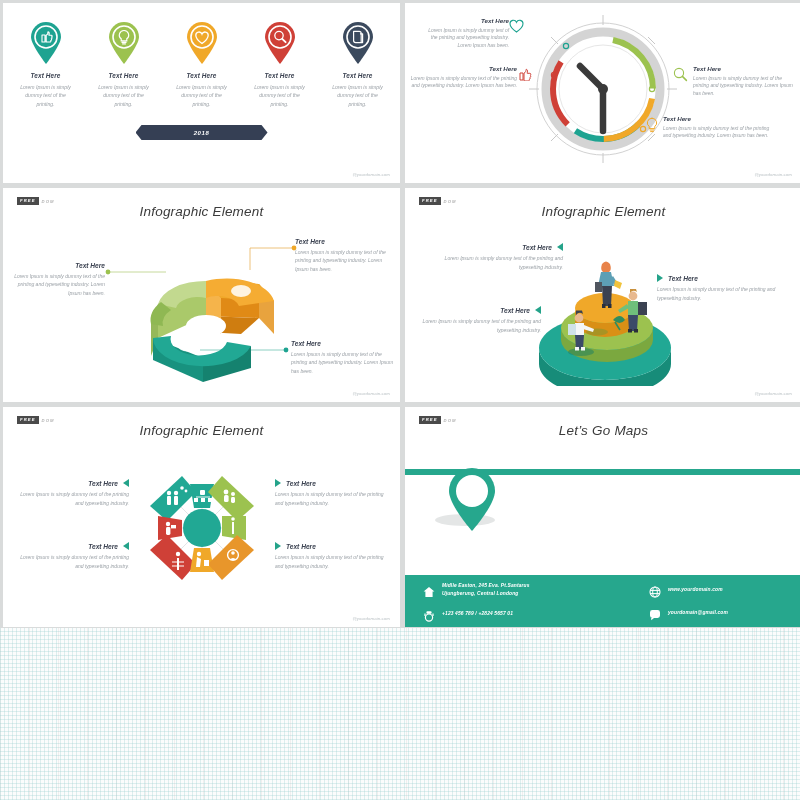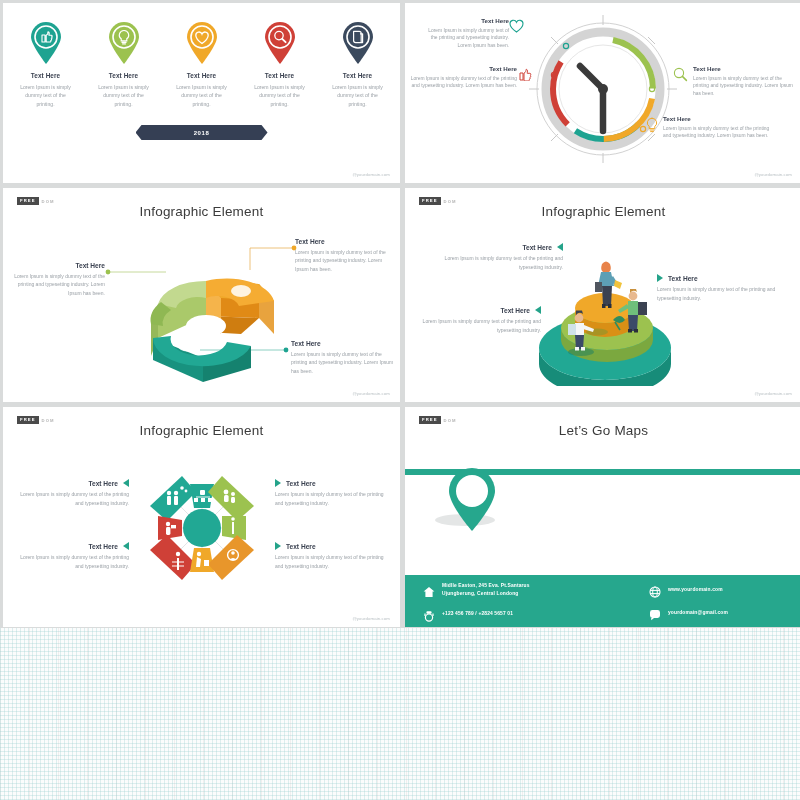--- a/index.html
+++ b/index.html
@@ -22,21 +22,21 @@
   #grid{
     position:absolute;left:0;top:0;width:800px;height:628px;
     display:grid;
     grid-template-columns:397px 397px;
     grid-template-rows:180px 214px 220px;
     gap:5px;
     padding:3px;
     box-sizing:border-box;
     background:#d9dbdb;
   }
-  .slide{background:#ffffff;position:relative;overflow:hidden;}
+  .slide{background:#ffffff;position:relative;overflow:hidden;font-style:italic;}
 
   
   .logo{position:absolute;left:14px;top:9px;display:flex;align-items:center;gap:3px;}
   .logo .box{background:#4a4a4a;color:#fff;font-size:4.2px;letter-spacing:1.1px;
     padding:2px 3px;font-weight:bold;line-height:1;}
   .logo .dom{color:#b4b4b4;font-size:4.2px;letter-spacing:1.1px;font-weight:bold;}
 
   .slide-title{
     position:absolute;left:0;right:0;top:16px;text-align:center;
     font-size:13.5px;color:#3b3b3b;font-weight:400;letter-spacing:.2px;

